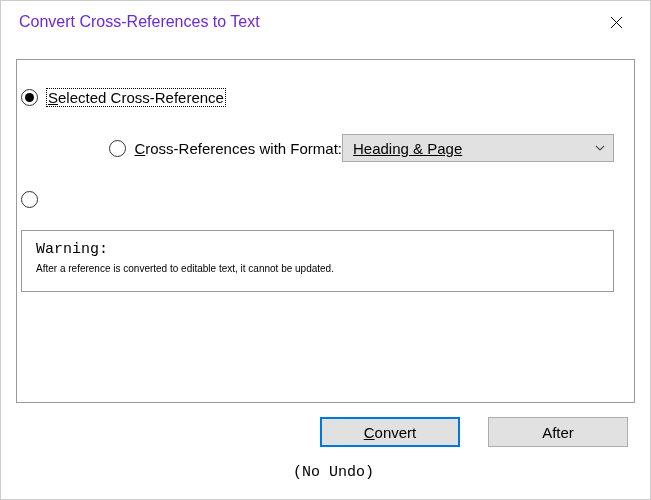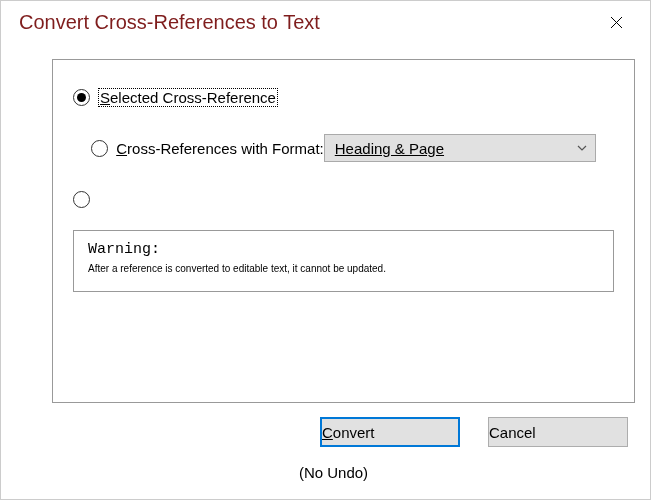--- a/index.html
+++ b/index.html
@@ -19,53 +19,52 @@
     position: relative;
   }
   .titlebar {
     height: 42px;
     display: flex;
     align-items: center;
     justify-content: space-between;
     padding: 0 14px 0 18px;
   }
   .titlebar-title {
-    font-size: 20px;
-    color: #7f1d1d;
+    font-size: 16px;
+    color: #6d28d9;
   }
   .close-btn {
     width: 40px;
     height: 30px;
     display: flex;
     align-items: center;
     justify-content: center;
     cursor: pointer;
   }
   .close-btn svg {
     stroke: #000;
     stroke-width: 1;
   }
   .content-frame {
     position: absolute;
     left: 15px;
     right: 15px;
     top: 58px;
     bottom: 96px;
     border: 1px solid #999;
-    padding: 24px 20px 18px 20px;
-    margin-left: 36px;
+    padding: 24px 20px 18px 4px;
   }
   .radio-row {
     display: flex;
     align-items: center;
     min-height: 26px;
     margin-bottom: 24px;
   }
   .radio-row.with-select {
-    justify-content: center;
+    justify-content: flex-end;
     margin-bottom: 24px;
   }
   .radio-group {
     display: flex;
     align-items: center;
   }
   .radio {
     width: 17px;
     height: 17px;
     border: 1px solid #333;
@@ -133,37 +132,38 @@
     display: flex;
     gap: 28px;
   }
   .btn {
     width: 140px;
     height: 30px;
     background: #e1e1e1;
     border: 1px solid #adadad;
     display: flex;
     align-items: center;
-    justify-content: flex-start;
+    justify-content: center;
     font-size: 15px;
     cursor: pointer;
   }
   .btn.primary {
     border: 2px solid #0078d7;
   }
   .btn .ul {
     text-decoration: underline;
   }
   .no-undo {
     position: absolute;
     bottom: 18px;
     left: 16px;
     right: 0;
     text-align: center;
     font-size: 15px;
+    font-family: Liberation Mono, monospace;
   }
 </style>
 </head>
 <body>
 
 <div class="window">
 
   <div class="titlebar">
     <div class="titlebar-title">Convert Cross-References to Text</div>
     <div class="close-btn">
@@ -210,19 +210,19 @@
       <div class="warning-text">After a reference is converted to editable text, it cannot be updated.</div>
     </div>
 
   </div>
 
   <div class="button-row">
     <div class="btn primary">
       <span><span class="ul">C</span><span>onvert</span></span>
     </div>
     <div class="btn">
-      <span>Cancel</span>
+      <span>After</span>
     </div>
   </div>
 
   <div class="no-undo">(No Undo)</div>
 
 </div>
 
 </body></html>

